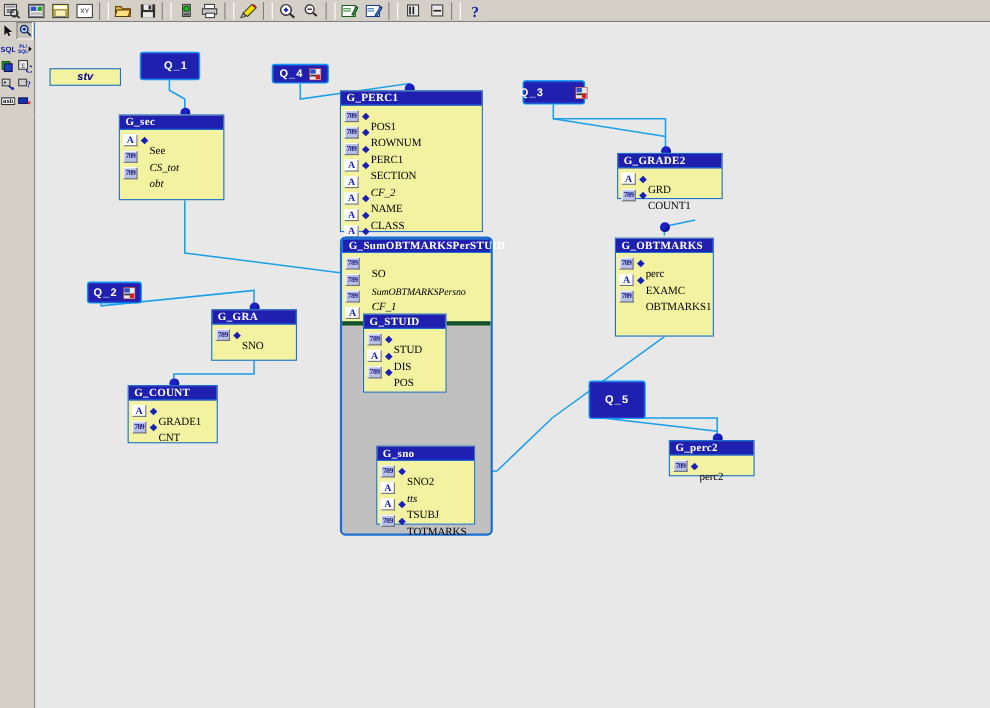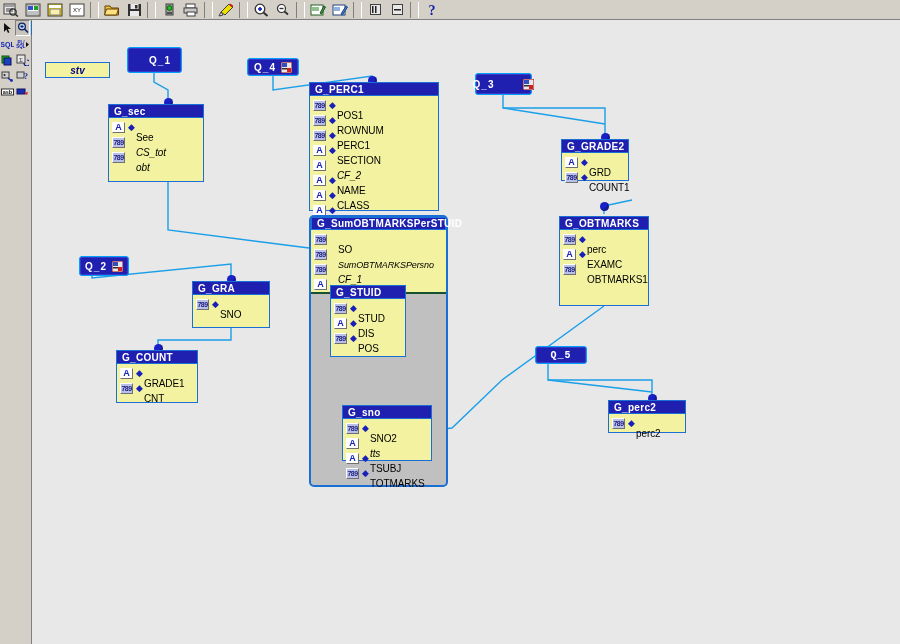--- a/index.html
+++ b/index.html
@@ -86,20 +86,21 @@
     display:flex;align-items:center;justify-content:center;
     font-style:italic;font-weight:bold;color:#000080;font-size:10px;
     box-sizing:border-box;
   }
   
   .group{
     position:absolute;
     background:#f2f2a0;
     border:1px solid #1a6fd4;
     box-sizing:border-box;
+    font-family:Liberation Serif, serif;
   }
   .group.outer{
     background:#c0c0c0;
     border:2px solid #1a6fd4;
     border-radius:5px;
   }
   .group .gtitle{
     height:13px;background:#2020b0;
     color:#ffffff;font-weight:bold;font-size:10px;
     display:flex;align-items:center;padding-left:5px;
@@ -433,21 +434,21 @@
     <span class="qicon">
       <svg width="11" height="11" viewBox="0 0 11 11">
           <rect x="0" y="0" width="11" height="11" fill="#e8e8e8" stroke="#a00000"></rect>
           <rect x="1" y="1" width="5" height="4" fill="#3050c0"></rect>
           <rect x="1" y="6" width="9" height="1.5" fill="#303030"></rect>
           <rect x="6" y="6" width="4" height="4" fill="#d02020"></rect>
         </svg>
     </span>
   </div>
 
-  <div class="qnode" style="left:503px;top:326px;width:52px;height:18px;font-family:Liberation Mono, monospace;">
+  <div class="qnode" style="left:503px;top:326px;width:52px;height:35px;">
     <span>Q_5</span>
   </div>
 
   <div class="group" style="left:76px;top:84px;width:96px;height:78px;">
     <div class="gtitle">G_sec</div>
     <div class="fields">
       <div class="frow">
         <span class="ticon chr">A</span>
         <span class="pk">◆</span>
         <span class="fname">See</span>
@@ -509,21 +510,21 @@
           <span class="fname">EXAMC1</span>
         </div>
       <div class="frow">
           <span class="ticon num">789</span>
           <span class="pk">◆</span>
           <span class="fname">STUD1</span>
         </div>
     </div>
   </div>
 
-  <div class="group" style="left:529px;top:119px;width:68px;height:42px;">
+  <div class="group" style="left:529px;top:119px;width:96px;height:42px;">
     <div class="gtitle">G_GRADE2</div>
     <div class="fields">
       <div class="frow">
           <span class="ticon chr">A</span>
           <span class="pk">◆</span>
           <span class="fname">GRD</span>
         </div>
       <div class="frow">
           <span class="ticon num">789</span>
           <span class="pk">◆</span>
@@ -586,21 +587,21 @@
       <div class="frow">
           <span class="ticon num">789</span>
           <span class="pk">◆</span>
           <span class="fname">perc2</span>
         </div>
     </div>
   </div>
 
   <div class="group outer" style="left:277px;top:195px;width:139px;height:272px;">
     <div class="gtitle" style="font-size:10px;">G_SumOBTMARKSPerSTUID</div>
-    <div class="fields" style="background:#f2f2a0;border-bottom:2px solid #14532d;">
+    <div class="fields" style="background:#f2f2a0;border-bottom:4px solid #14532d;">
       <div class="frow">
           <span class="ticon num">789</span>
           <span class="pk"></span>
           <span class="fname">SO</span>
         </div>
       <div class="frow">
           <span class="ticon num">789</span>
           <span class="pk"></span>
           <span class="fname it" style="font-size:9px;">SumOBTMARKSPersno</span>
         </div>
@@ -631,21 +632,21 @@
           <span class="fname">DIS</span>
         </div>
       <div class="frow">
           <span class="ticon num">789</span>
           <span class="pk">◆</span>
           <span class="fname">POS</span>
         </div>
     </div>
   </div>
 
-  <div class="group" style="left:310px;top:385px;width:90px;height:56px;">
+  <div class="group" style="left:310px;top:385px;width:90px;height:72px;">
     <div class="gtitle">G_sno</div>
     <div class="fields">
       <div class="frow">
           <span class="ticon num">789</span>
           <span class="pk">◆</span>
           <span class="fname">SNO2</span>
         </div>
       <div class="frow">
           <span class="ticon chr">A</span>
           <span class="pk"></span>

